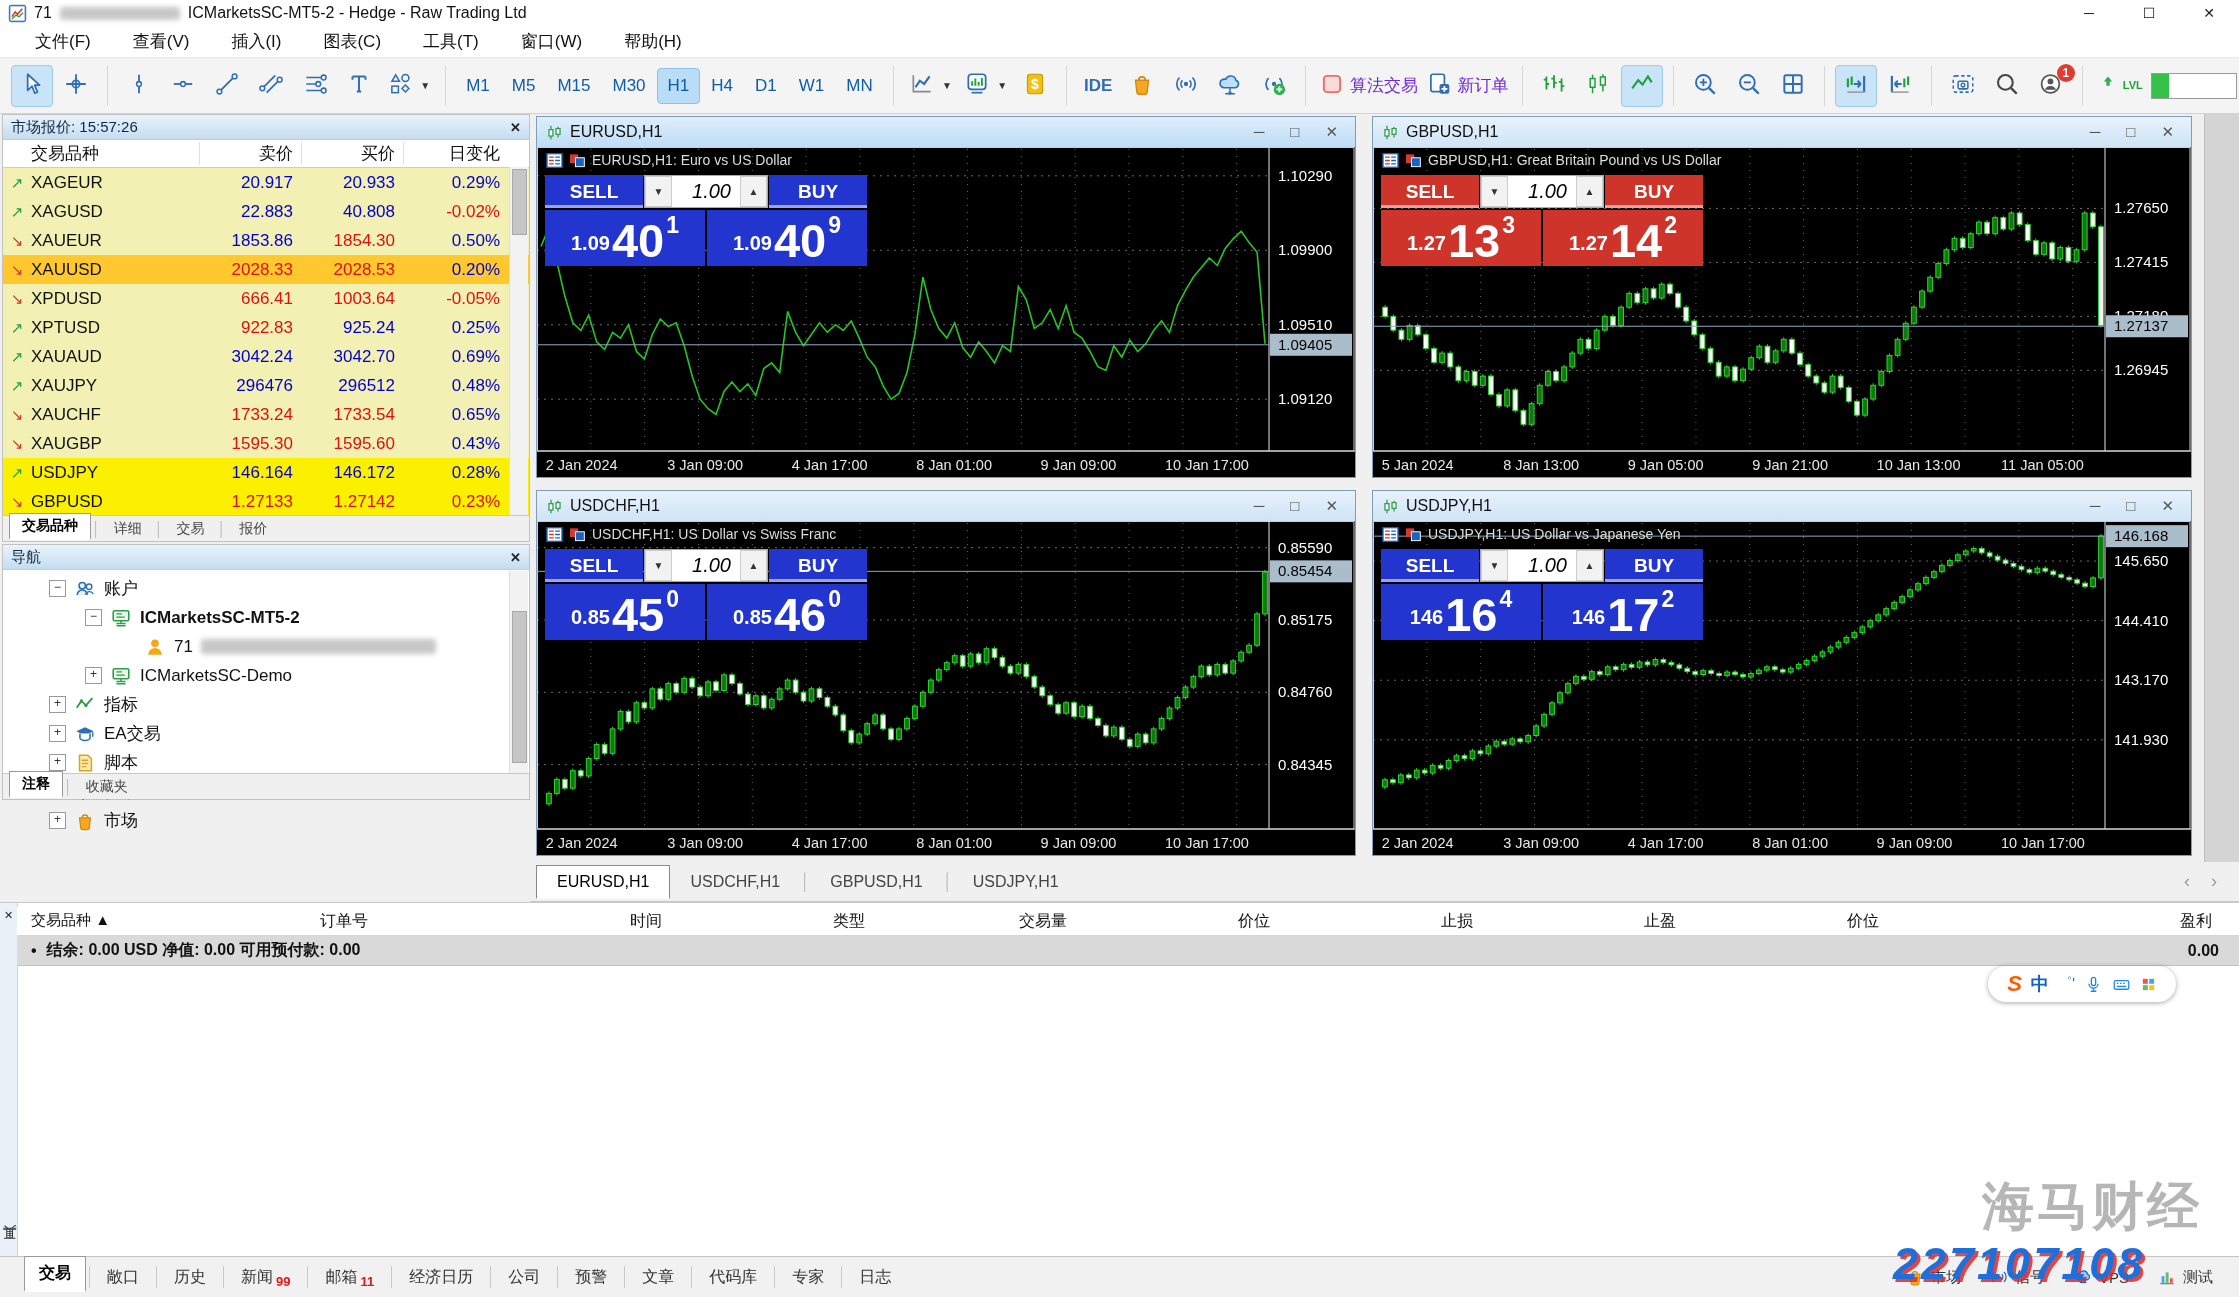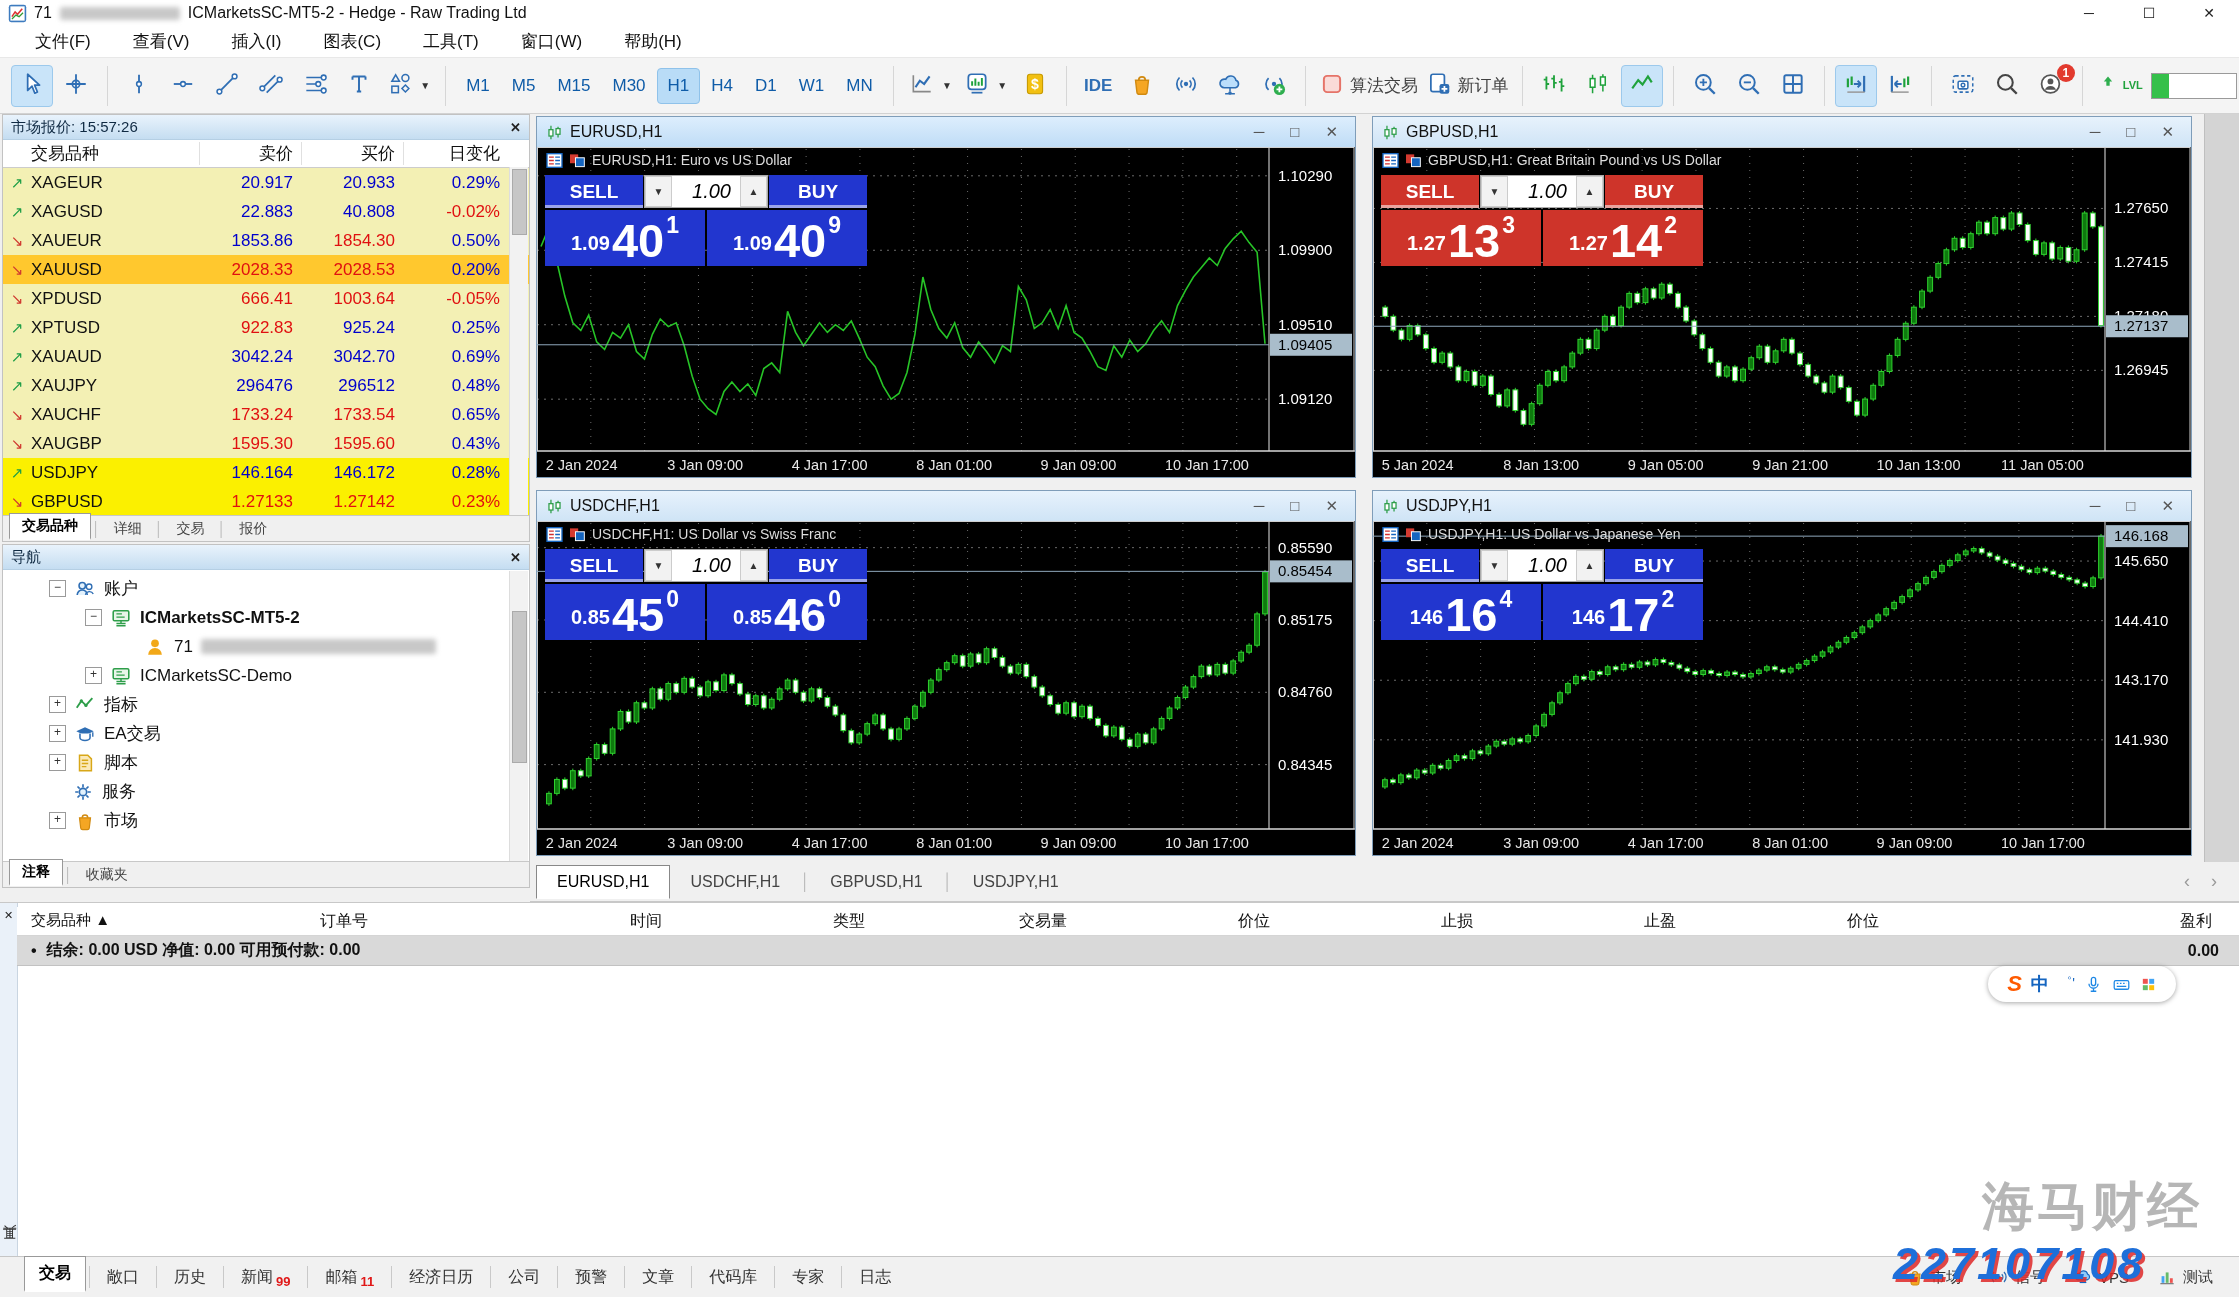--- a/index.html
+++ b/index.html
@@ -11,21 +11,21 @@
   .win-btn{width:60px;height:26px;display:flex;align-items:center;justify-content:center;font-size:14px;color:#222;}
   .blur{display:inline-block;background:#C8C8C8;filter:blur(2.5px);border-radius:2px;margin:0 8px;vertical-align:middle;}
   .blur-title{width:120px;height:13px;}
   .blur-acct{width:235px;height:15px;}
   .menubar{position:absolute;top:26px;left:0;width:100%;height:32px;background:#FFF;display:flex;align-items:center;padding-left:14px;box-sizing:border-box;gap:0;border-bottom:1px solid #E8E8E8;}
   .menu-item{font-size:17px;color:#111;padding:4px 21px 4px 21px;}
   .toolbar{position:absolute;top:58px;left:0;width:100%;height:56px;background:#F4F4F4;border-bottom:1px solid #D2D2D2;display:flex;align-items:center;padding-left:10px;box-sizing:border-box;}
   .tb-item{height:42px;min-width:42px;display:flex;align-items:center;justify-content:center;border-radius:4px;margin:0 1px;gap:5px;padding:0 6px;box-sizing:border-box;border:1px solid transparent;position:relative;}
   .tb-item.selected{background:#C9E4F9;border:1px solid #9CC9EC;}
   .tb-sep{width:1px;height:40px;background:#D6D6D6;margin:0 9px;}
-  .tb-label{font-size:17px;color:#404040;white-space:nowrap;}
+  .tb-label{font-size:17px;color:#6d28d9;white-space:nowrap;}
   .ide-label{font-size:17px;font-weight:bold;color:#2F6EB4;}
   .lvl-label{font-size:11px;font-weight:bold;color:#1FA23C;line-height:1;}
   .caret{font-size:10px;color:#333;margin-left:2px;}
   .tf-btn{font-size:17px;color:#0F5CA8;padding:7px 10px;border-radius:4px;border:1px solid transparent;}
   .tf-btn.active{background:#B9DCF7;border:1px solid #8FC2EA;}
   .badge{position:absolute;top:-2px;right:-4px;background:#E23A2E;color:#FFF;font-size:12px;font-weight:bold;border-radius:9px;min-width:18px;height:18px;display:flex;align-items:center;justify-content:center;}
   .progress{width:92px;height:24px;border:1px solid #9A9A9A;background:#FFF;}
   .progress>div{height:100%;background:#35C04A;}
   
   .dock-panel{position:absolute;background:#FFF;border:1px solid #C2C2C2;box-sizing:border-box;}
@@ -470,21 +470,21 @@
         <span class="ptab active">交易品种</span>
         <span class="ptab-sep">│</span>
         <span class="ptab">详细</span>
         <span class="ptab-sep">│</span>
         <span class="ptab">交易</span>
         <span class="ptab-sep">│</span>
         <span class="ptab">报价</span>
       </div>
   </div>
 
-  <div class="dock-panel" id="navigator" style="left:2px;top:544px;width:528px;height:344px;">
+  <div class="dock-panel" id="navigator" style="left:2px;top:544px;width:528px;height:256px;">
     <div class="panel-title">
       <span>导航</span>
       <span class="panel-close">✕</span>
     </div>
     <div id="nav-tree" style="padding-top:4px;">
         <div class="nav-row" style="padding-left: 46px;">
           <span class="nav-exp">−</span>
           <span class="nav-ico">
             <svg width="22" height="22" viewBox="0 0 24 24" fill="none">
               <circle cx="9" cy="8.5" r="3.5" stroke="#2F6EB4" stroke-width="1.7" fill="#E3F2FD"></circle>

